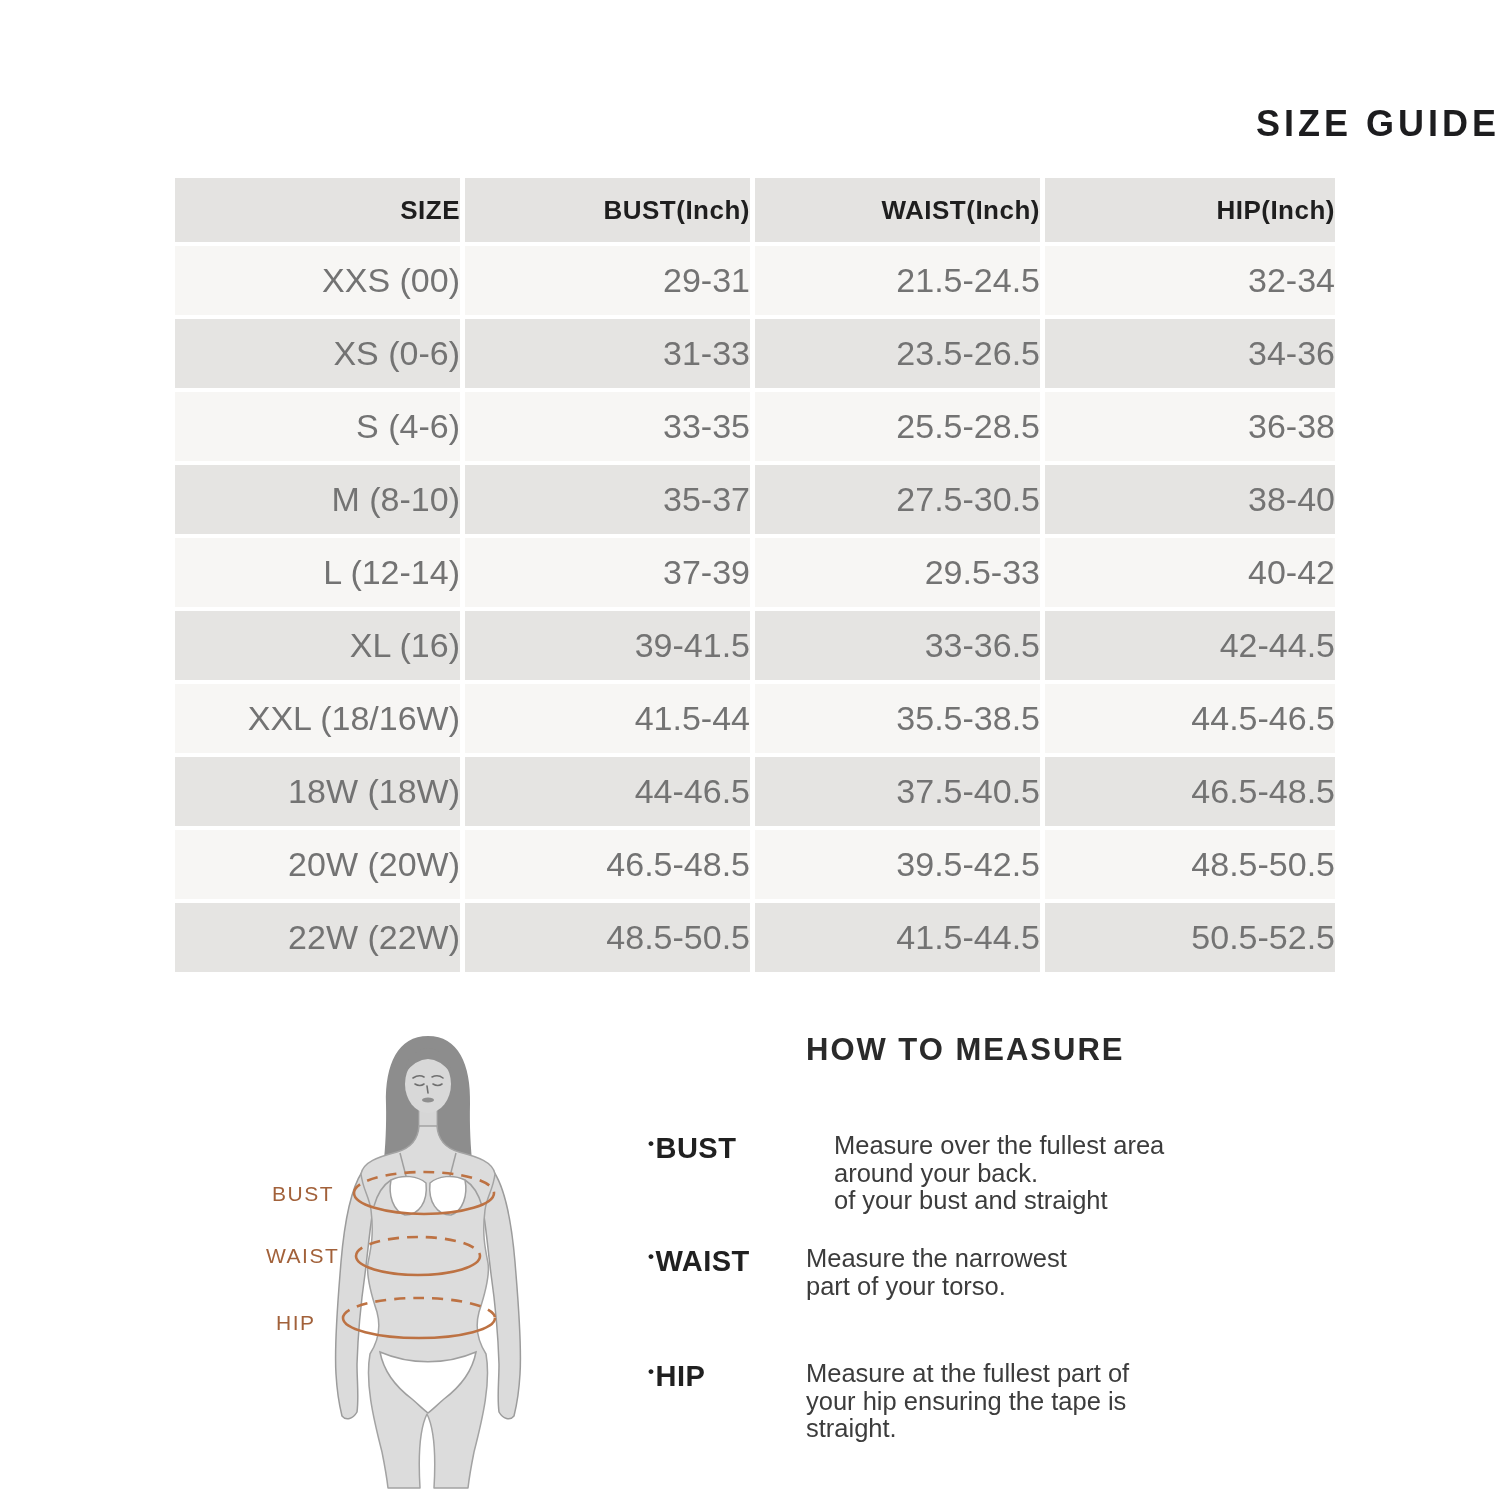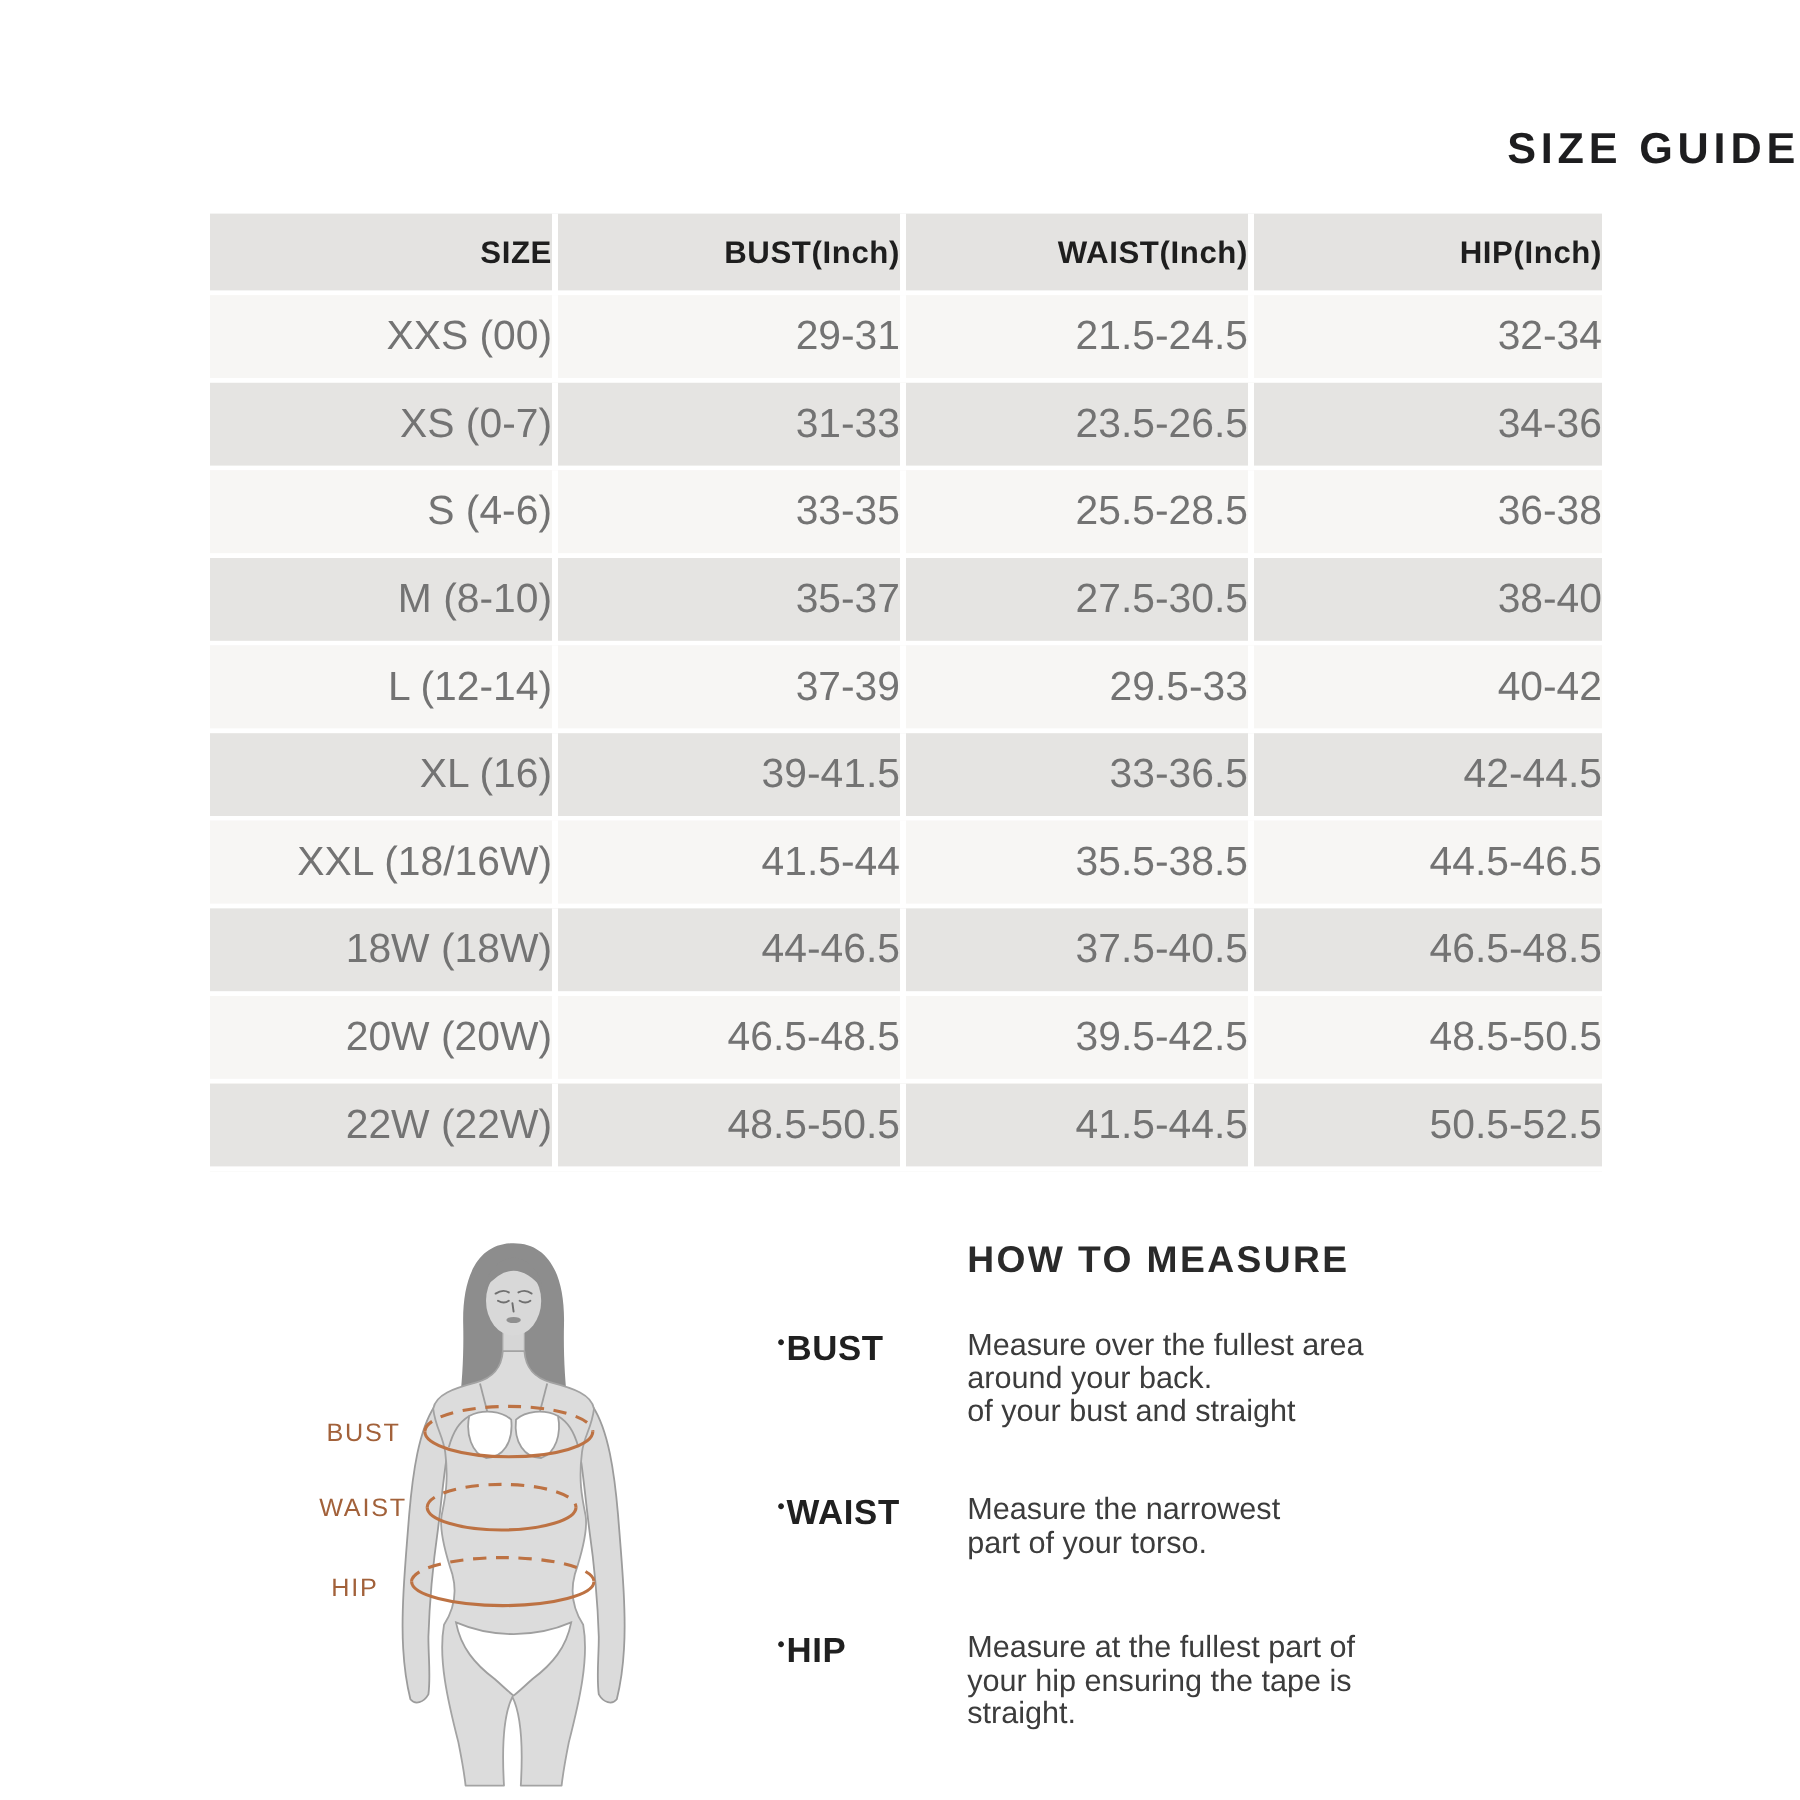--- a/index.html
+++ b/index.html
@@ -55,21 +55,21 @@
     font-size:31px; font-weight:600; letter-spacing:2px; color:#2a2a2a;
   }
   .measure-item { position:absolute; left:648px; width:680px; display:flex; }
   .mi-label {
     width:158px; flex:0 0 158px;
     font-size:29px; font-weight:600; color:#202020; letter-spacing:0.5px;
     white-space:nowrap;
   }
   .mi-bullet { font-size:17px; vertical-align:9px; margin-right:1px; }
   .mi-desc { font-size:25.5px; line-height:27.5px; color:#3c3c3c; }
-  .mi-item-bust  { top:1108px; }
+  .mi-item-bust  { top:1132px;gap:28px; }
   .mi-item-waist { top:1245px; }
   .mi-item-hip   { top:1360px; }
 </style>
 </head>
 <body>
 
 <div class="page-title">SIZE GUIDE</div>
 
 <table class="size-table">
   <thead>
@@ -81,21 +81,21 @@
     </tr>
   </thead>
   <tbody>
     <tr>
       <td>XXS (00)</td>
       <td>29-31</td>
       <td>21.5-24.5</td>
       <td>32-34</td>
     </tr>
     <tr>
-      <td>XS (0-7)</td>
+      <td>XS (0-6)</td>
       <td>31-33</td>
       <td>23.5-26.5</td>
       <td>34-36</td>
     </tr>
     <tr>
       <td>S (4-6)</td>
       <td>33-35</td>
       <td>25.5-28.5</td>
       <td>36-38</td>
     </tr>

